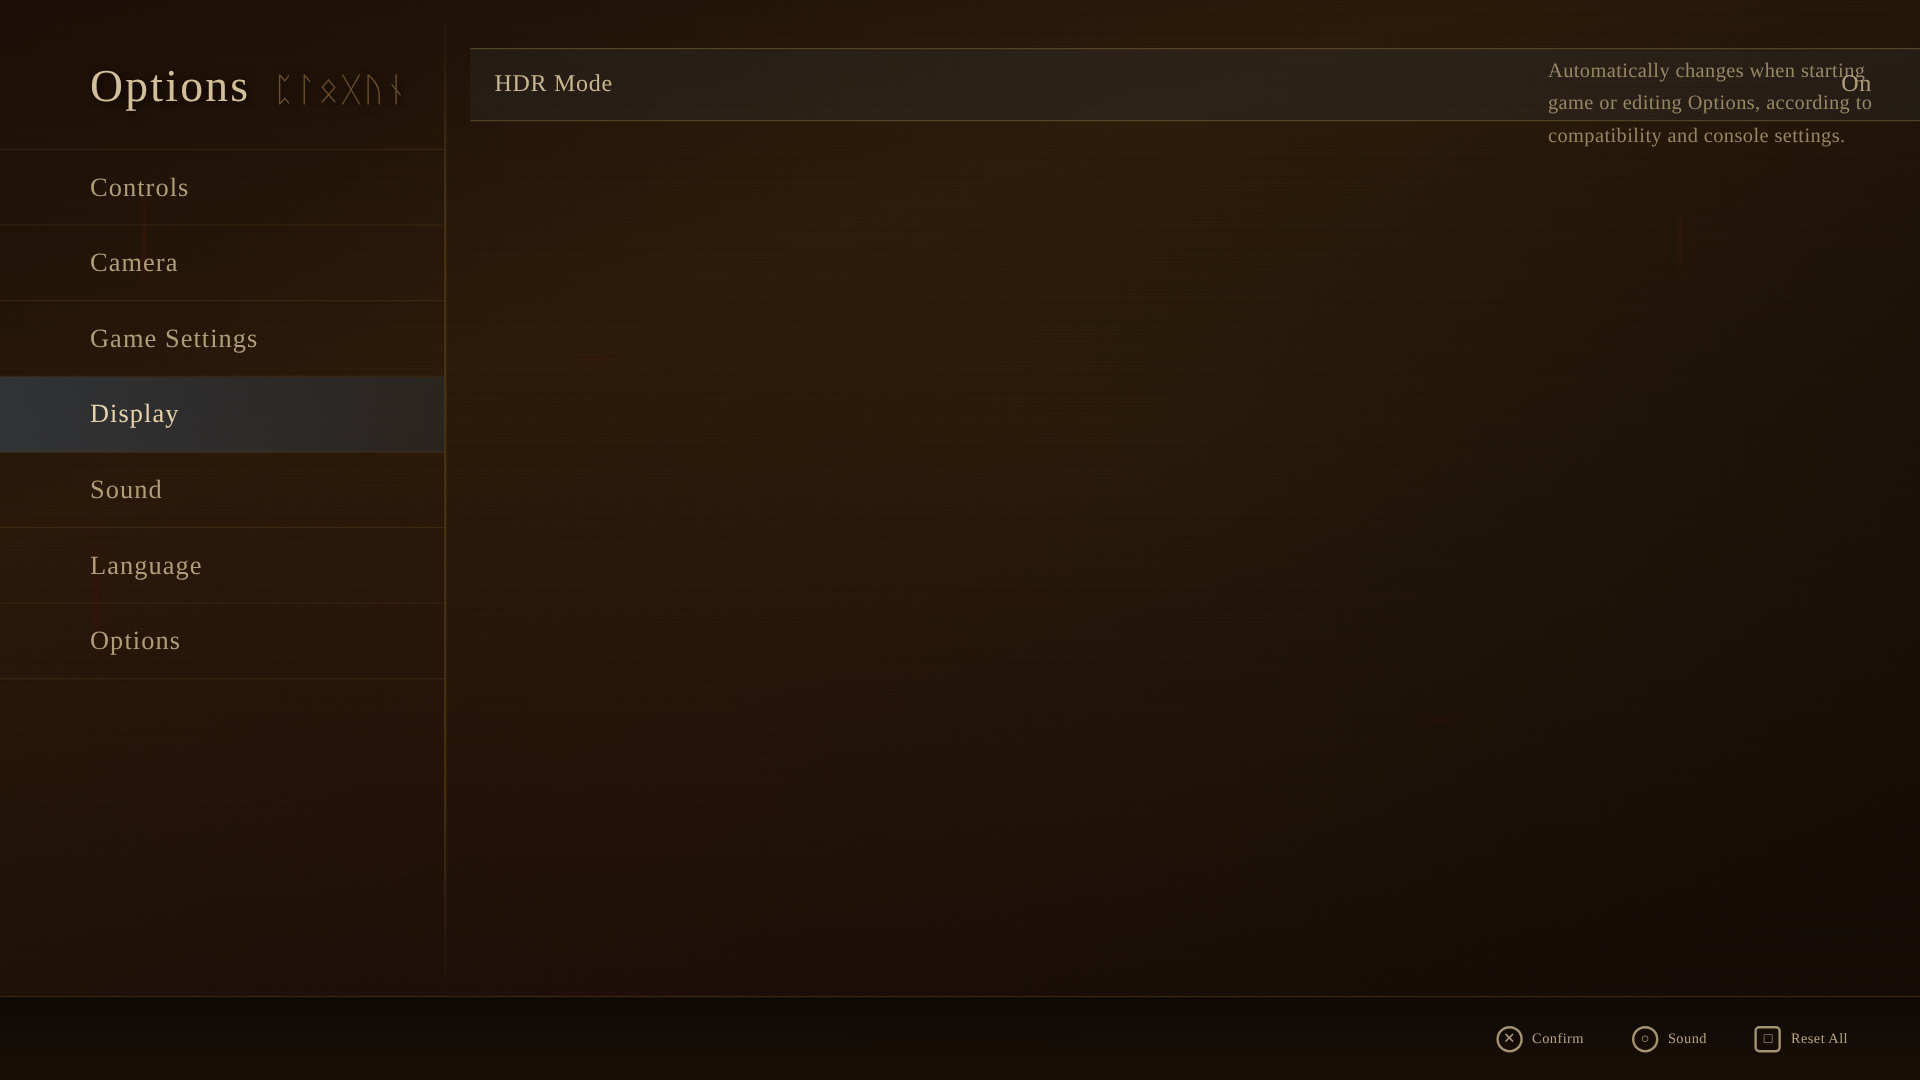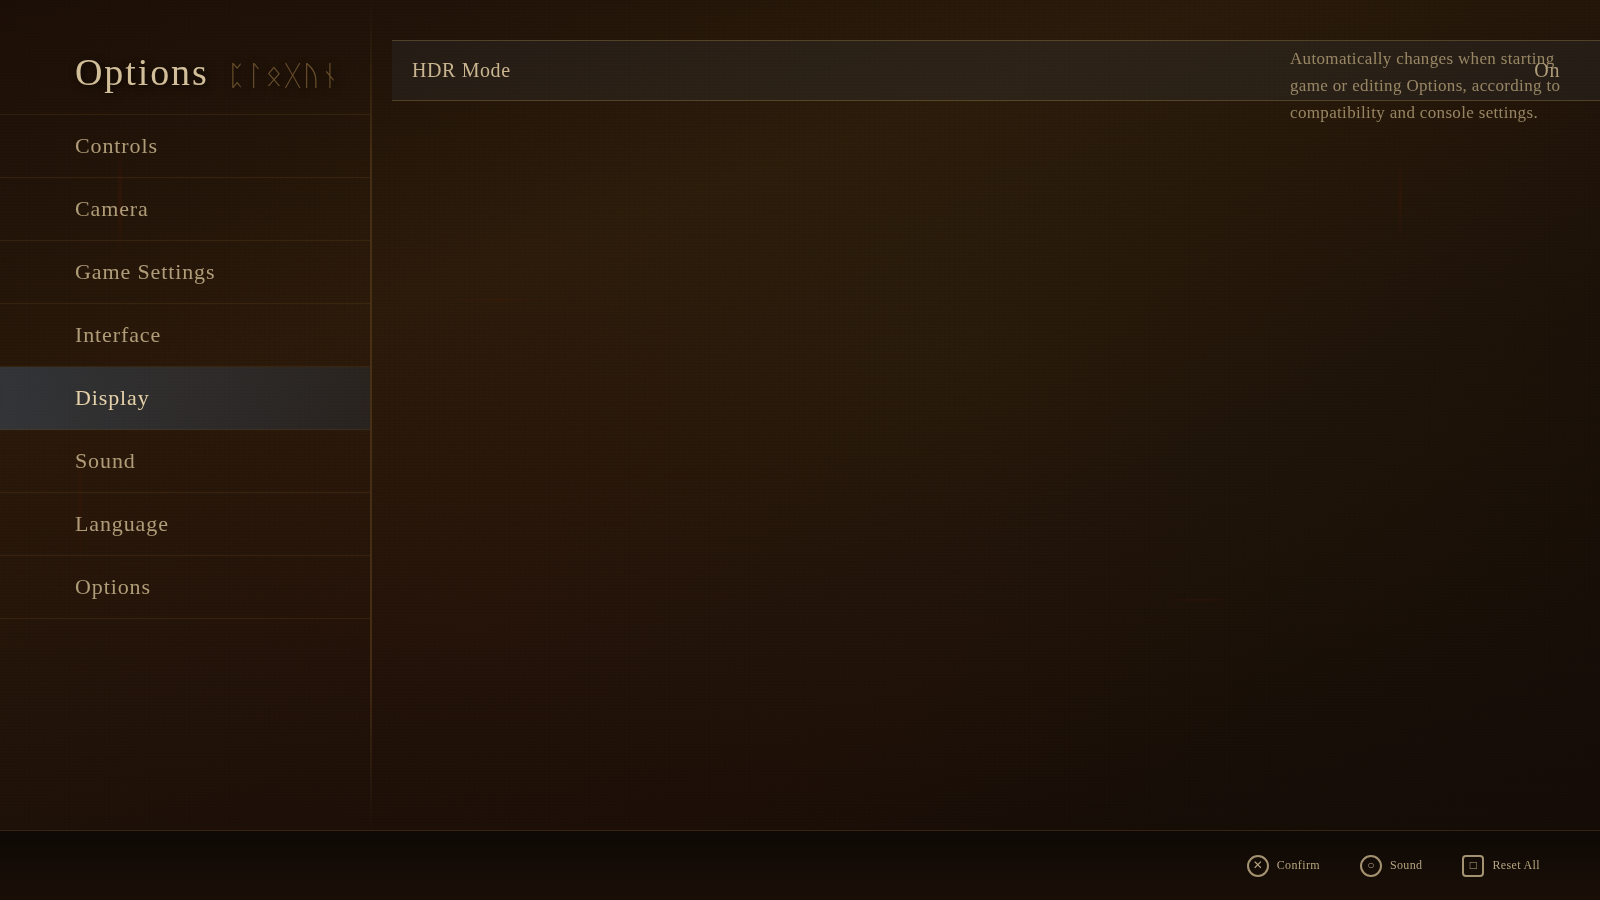--- a/index.html
+++ b/index.html
@@ -120,20 +120,21 @@
     }
 
     .title-decoration {
       color: rgba(180,140,80,0.5);
       font-size: 28px;
       margin-left: 8px;
     }
 
     .nav-list {
       list-style: none;
+      margin-top: 10px;
     }
 
     .nav-item {
       padding: 18px 0 18px 75px;
       color: rgba(200,180,140,0.85);
       font-size: 22px;
       letter-spacing: 0.04em;
       cursor: pointer;
       border-bottom: 1px solid rgba(100,70,30,0.3);
       position: relative;
@@ -227,21 +228,20 @@
   <div class="sidebar">
     <div class="page-title">
       <span>Options</span>
       <span class="title-decoration">ᛈᛚᛟᚷᚢᚾ</span>
     </div>
 
     <ul class="nav-list">
       <li class="nav-item">Controls</li>
       <li class="nav-item">Camera</li>
       <li class="nav-item">Game Settings</li>
-      <li class="nav-item">Interface</li>
       <li class="nav-item active">Display</li>
       <li class="nav-item">Sound</li>
       <li class="nav-item">Language</li>
       <li class="nav-item">Options</li>
     </ul>
   </div>
 
   <div class="sidebar-border"></div>
 
   <div class="content-area">

